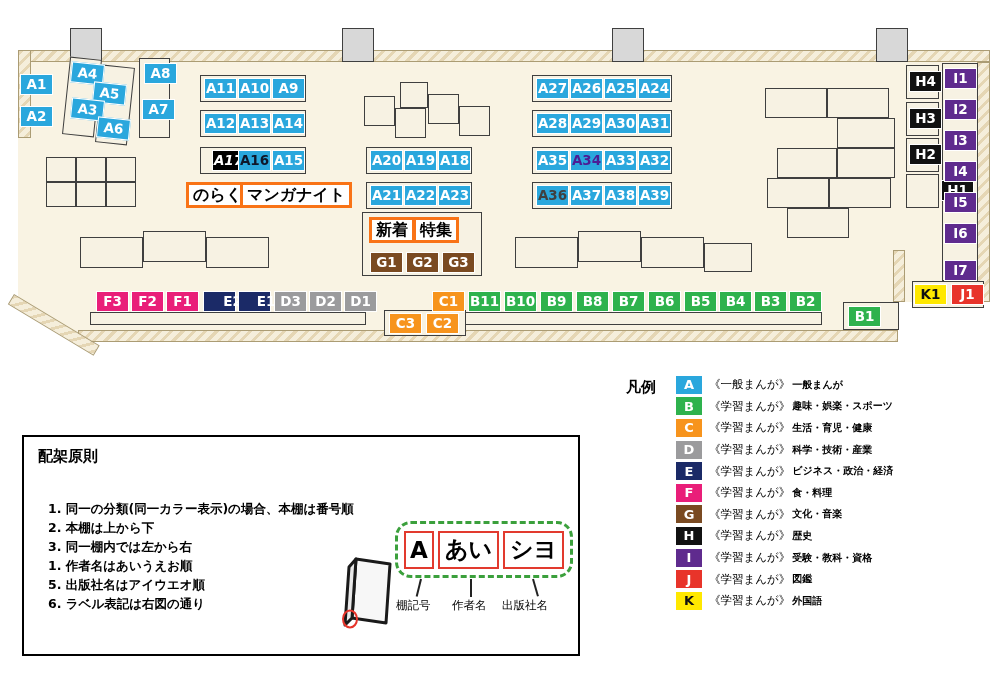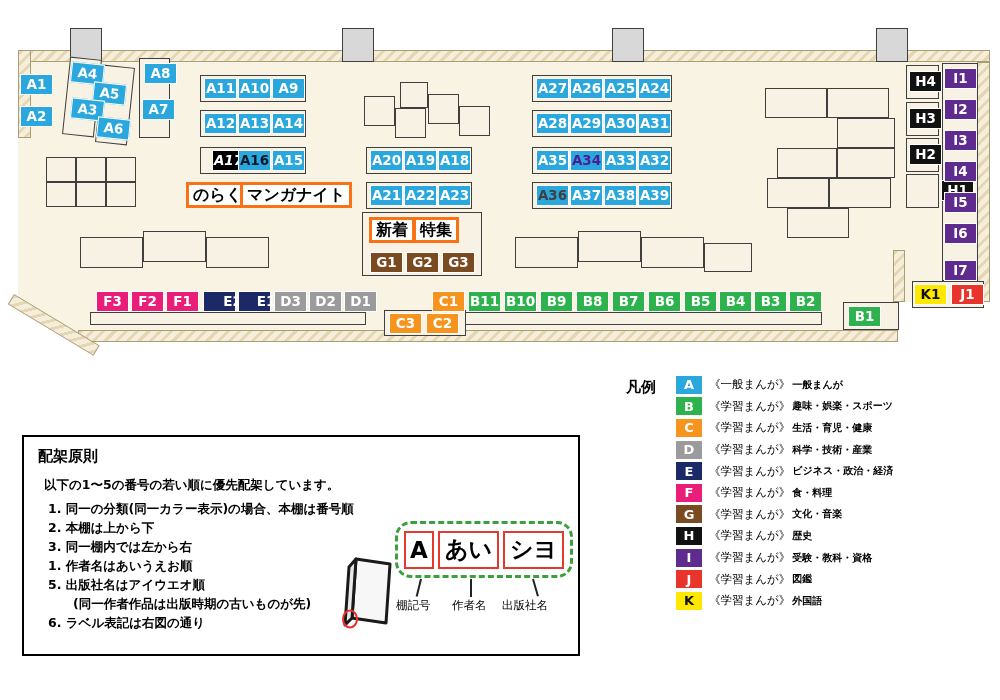--- a/index.html
+++ b/index.html
@@ -191,22 +191,21 @@
     <div class="slabel" style="left: 426px; top: 313px; background: rgb(247, 148, 29); color: rgb(255, 255, 255);">C2</div>
     <div class="slabel" style="left: 848px; top: 306px; background: rgb(46, 178, 77); color: rgb(255, 255, 255);">B1</div>
     <div class="tlabel" style="left: 186px; top: 182px;">のらくろ</div>
     <div class="tlabel" style="left: 240px; top: 182px;">マンガナイト</div>
     <div class="tlabel" style="left: 369px; top: 217px;">新着</div>
     <div class="tlabel" style="left: 413px; top: 217px;">特集</div>
   </div>
 
 <div class="principles">
   <div class="p-title">配架原則</div>
-  <div class="p-intro">以下の1〜5の番号の若い順に優先配架しています。</div>
-  <div class="p-rules" id="rules"><div>1. 同一の分類(同一カラー表示)の場合、本棚は番号順</div><div>2. 本棚は上から下</div><div>3. 同一棚内では左から右</div><div>1. 作者名はあいうえお順</div><div>5. 出版社名はアイウエオ順</div><div>　　(同一作者作品は出版時期の古いものが先)</div><div>6. ラベル表記は右図の通り</div></div>
+  <div class="p-rules" id="rules"><div>1. 同一の分類(同一カラー表示)の場合、本棚は番号順</div><div>2. 本棚は上から下</div><div>3. 同一棚内では左から右</div><div>1. 作者名はあいうえお順</div><div>5. 出版社名はアイウエオ順</div><div>6. ラベル表記は右図の通り</div></div>
 
   <div class="example">
     <div class="ex-box ex-shelf">A</div>
     <div class="ex-box ex-wide">あい</div>
     <div class="ex-box ex-wide">シヨ</div>
   </div>
 
   <svg class="book" width="52" height="78" viewBox="0 0 52 78">
     <path d="M14 4 L48 9 L44 68 L10 63 Z" fill="#f7f7f7" stroke="#1a1a1a" stroke-width="3" stroke-linejoin="round"></path>
     <path d="M14 4 L7 12 L3 70 L10 63 Z" fill="#e9e9e9" stroke="#1a1a1a" stroke-width="3" stroke-linejoin="round"></path>

